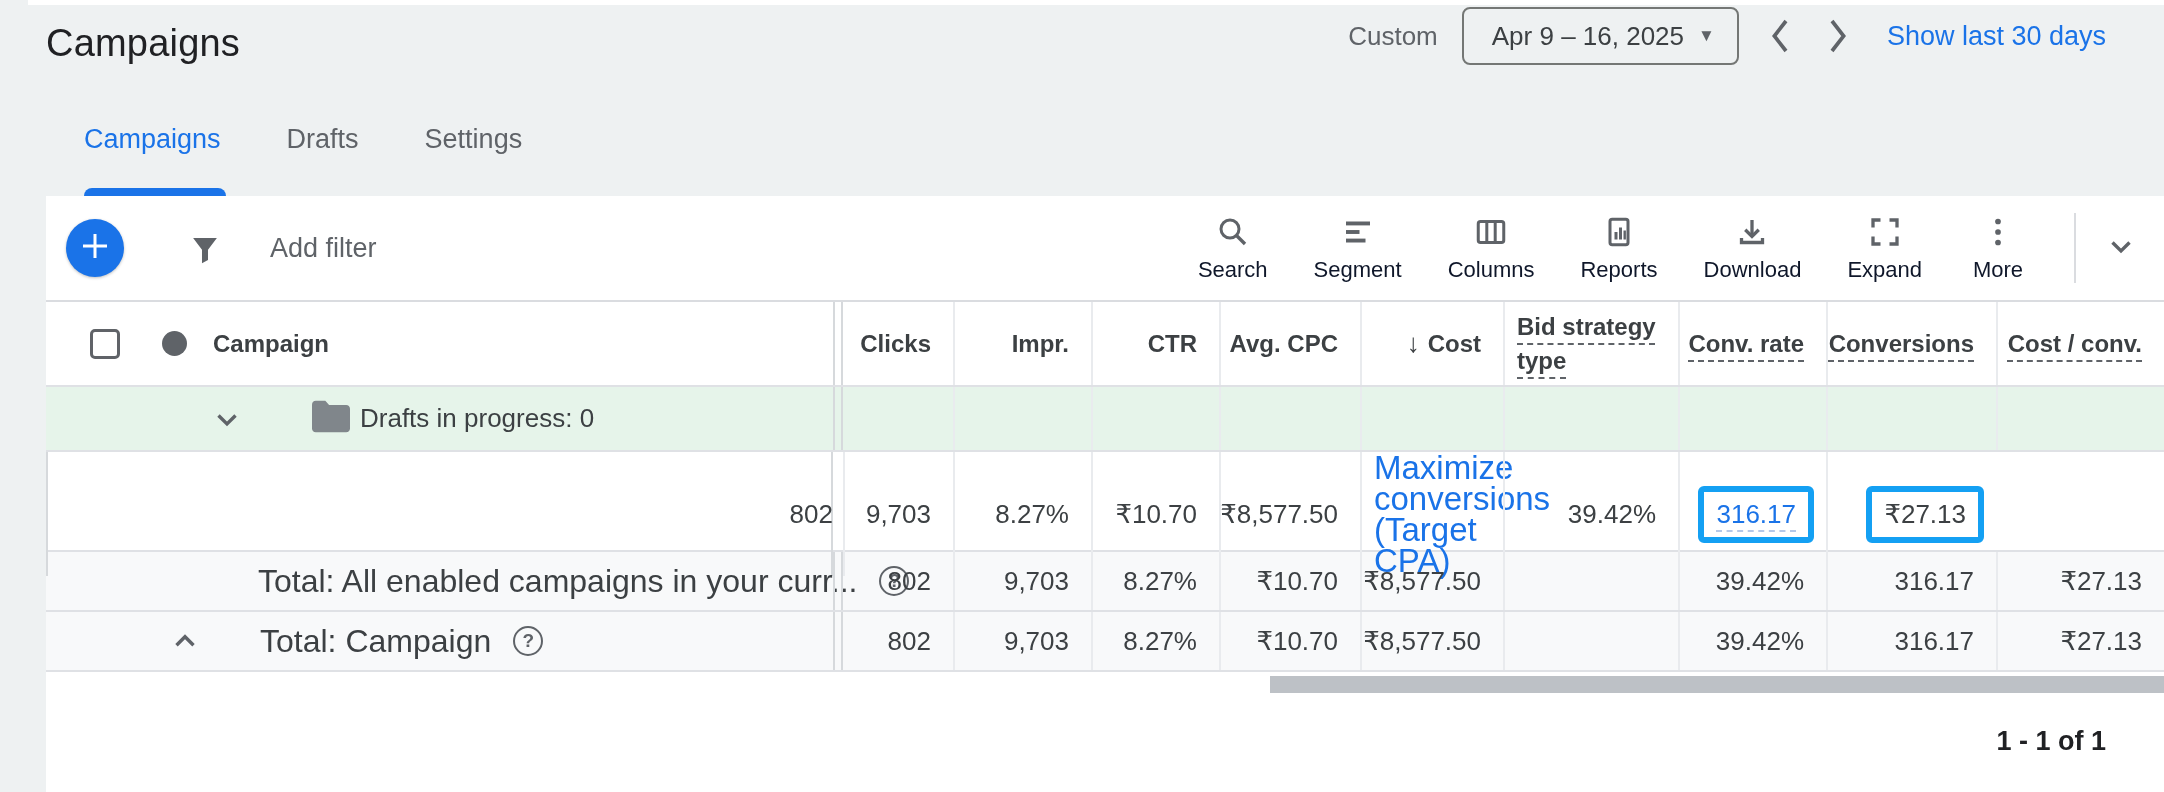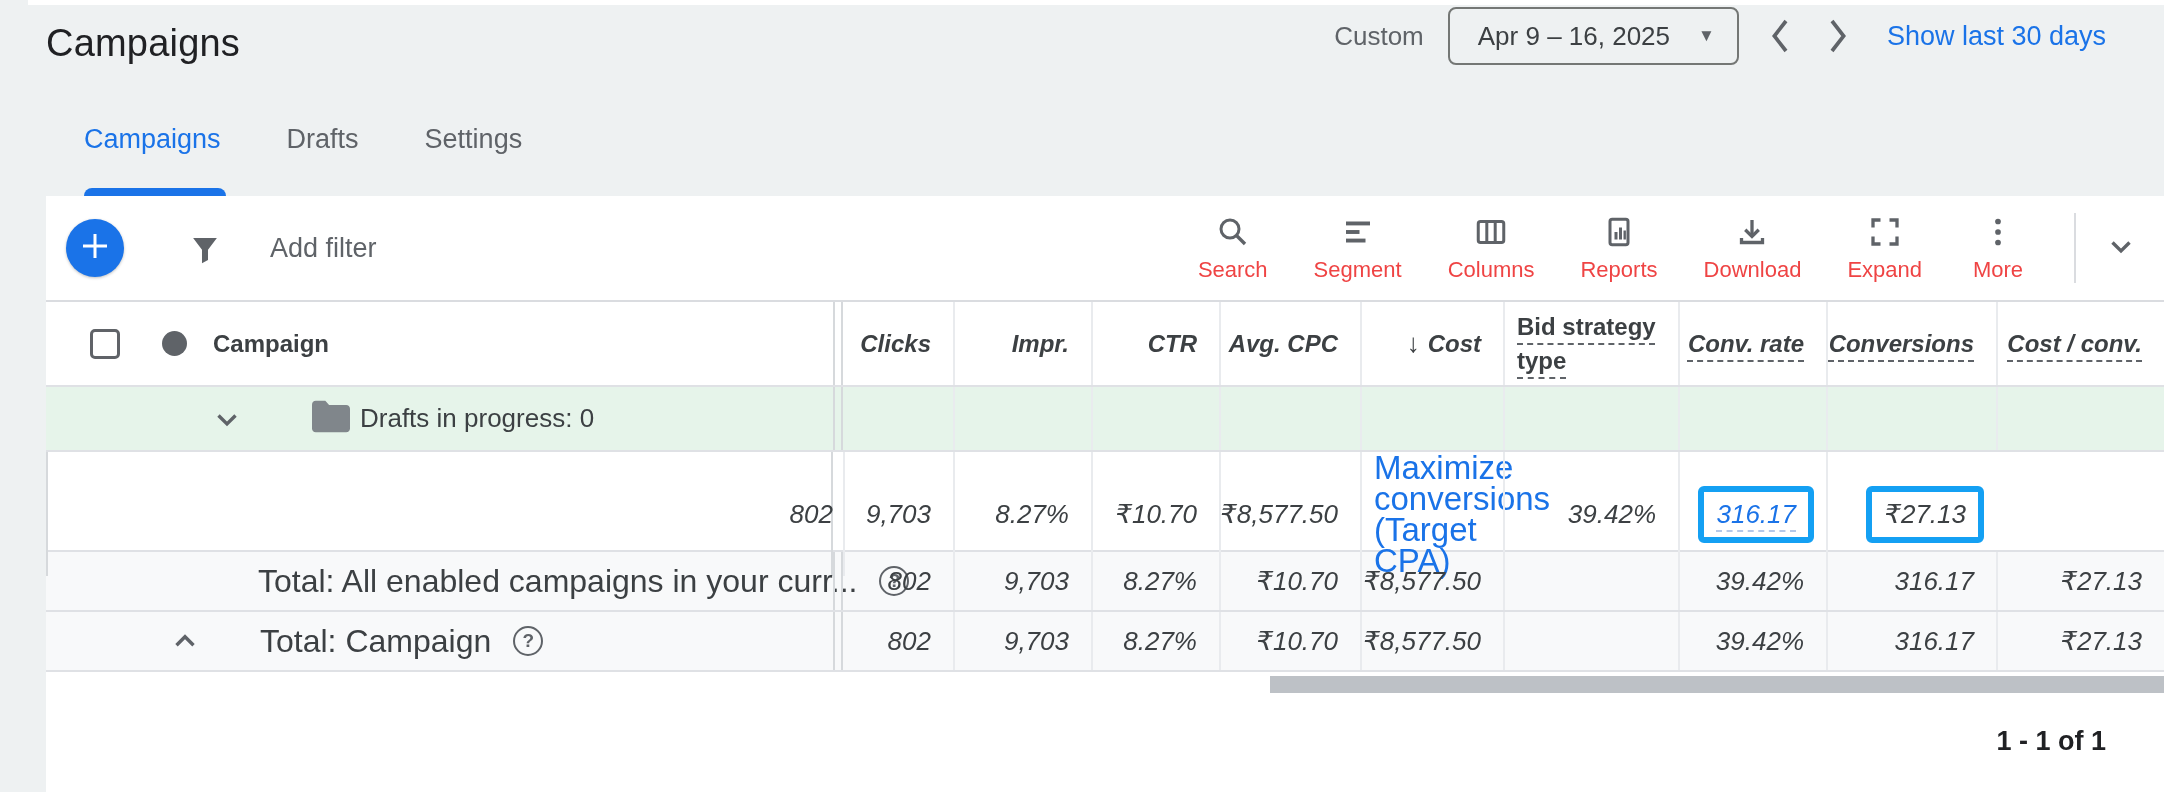--- a/index.html
+++ b/index.html
@@ -8,21 +8,21 @@
     font-family:"Liberation Sans","DejaVu Sans",sans-serif;
     background:#eef1f2; color:#3c4043; position:relative; overflow:hidden;
   }
   .top-strip { position:absolute; top:0; left:28px; right:0; height:5px; background:#fff; }
 
   
   .page-title { position:absolute; left:46px; top:22px; font-size:38px; font-weight:400; color:#202124; letter-spacing:.2px; }
   .date-controls { position:absolute; top:6px; right:58px; display:flex; align-items:center; height:60px; }
   .date-mode { font-size:26px; color:#5f6368; margin-right:24px; }
   .date-box { display:flex; align-items:center; height:58px; border:2px solid #747775; border-radius:8px; background:transparent; padding:0 22px 0 28px; cursor:pointer; }
-  .date-range { font-size:26px; color:#3c4043; font-weight:500; margin-right:28px; white-space:nowrap; }
+  .date-range { font-size:26px; color:#3c4043; font-weight:500; margin-right:14px; white-space:nowrap; }
   .caret-down { font-size:17px; color:#5f6368; }
   .nav-chevron { width:56px; height:56px; display:flex; align-items:center; justify-content:center; cursor:pointer; }
   .nav-prev { margin-left:14px; } .nav-next { margin-right:22px; }
   .show-last { font-size:27px; font-weight:500; color:#1a73e8; cursor:pointer; white-space:nowrap; }
 
   
   .tabs { position:absolute; left:84px; top:124px; display:flex; }
   .tab { font-size:27px; font-weight:500; color:#5f6368; margin-right:66px; cursor:pointer; padding-bottom:10px; }
   .tab.active { color:#1a73e8; }
   .tab-indicator { position:absolute; left:84px; top:188px; width:142px; height:8px; background:#1a73e8; border-radius:8px 8px 0 0; }
@@ -31,34 +31,34 @@
   .card { position:absolute; left:46px; top:196px; width:2118px; height:596px; background:#fff; }
 
   
   .toolbar { position:relative; height:104px; }
   .fab { position:absolute; left:20px; top:23px; width:58px; height:58px; border-radius:50%; background:#1a73e8; display:flex; align-items:center; justify-content:center; cursor:pointer; box-shadow:0 1px 3px rgba(0,0,0,.25); }
   .filter-btn { position:absolute; left:140px; top:34px; width:38px; height:38px; cursor:pointer; }
   .add-filter { position:absolute; left:224px; top:0; height:104px; display:flex; align-items:center; font-size:27px; color:#5f6368; cursor:pointer; }
   .tool-actions { position:absolute; right:0; top:0; height:104px; display:flex; align-items:center; }
   .tool-item { display:flex; flex-direction:column; align-items:center; gap:7px; margin-right:46px; cursor:pointer; min-width:60px; }
   .tool-item svg { display:block; }
-  .tool-label { font-size:22px; color:#ef4444; white-space:nowrap; }
+  .tool-label { font-size:22px; color:#0f172a; white-space:nowrap; }
   .tool-divider { width:2px; height:70px; background:#dadce0; margin:0 10px 0 0; }
   .tool-collapse { width:70px; height:70px; display:flex; align-items:center; justify-content:center; cursor:pointer; margin-right:8px; }
 
   
   .table { width:2118px; }
   .row { display:grid; grid-template-columns:787px 10px 110px 138px 128px 141px 143px 175px 148px 170px 168px; border-bottom:2px solid #dfe1e5; }
   .r-header { height:87px; border-top:2px solid #dadce0; background:#fff; }
   .r-drafts { height:65px; background:#e6f4ea; }
   .r-campaign { height:100px; background:#fff; }
   .r-total { height:60px; background:#f8f9fa; }
   .cell { display:flex; align-items:center; }
   .c-div { border-left:2px solid #d6d9dc; border-right:2px solid #d6d9dc; }
-  .num { justify-content:flex-end; padding-right:22px; font-size:26px; color:#3c4043; white-space:nowrap;font-style:italic; }
+  .num { justify-content:flex-end; padding-right:22px; font-size:26px; color:#3c4043; white-space:nowrap; }
   .vline { border-left:2px solid #e9ebee; }
   .th { font-weight:700; font-size:24px; color:#3c4043; }
   .dashed { text-decoration:underline dashed; text-decoration-color:#5f6368; text-decoration-thickness:2px; text-underline-offset:9px; }
   .bid-cell { justify-content:flex-start; padding-left:12px; }
   .bid-th span { display:inline-block; max-width:152px; line-height:34px; }
   .sort-arrow { font-weight:400; margin-right:8px; font-size:26px; color:#3c4043; }
 
   .cell-campaign { padding-left:44px; }
   .checkbox { width:30px; height:30px; border:3px solid #606368; border-radius:5px; background:#fff; cursor:pointer; flex:none; }
   .dot { width:25px; height:25px; border-radius:50%; flex:none; }

